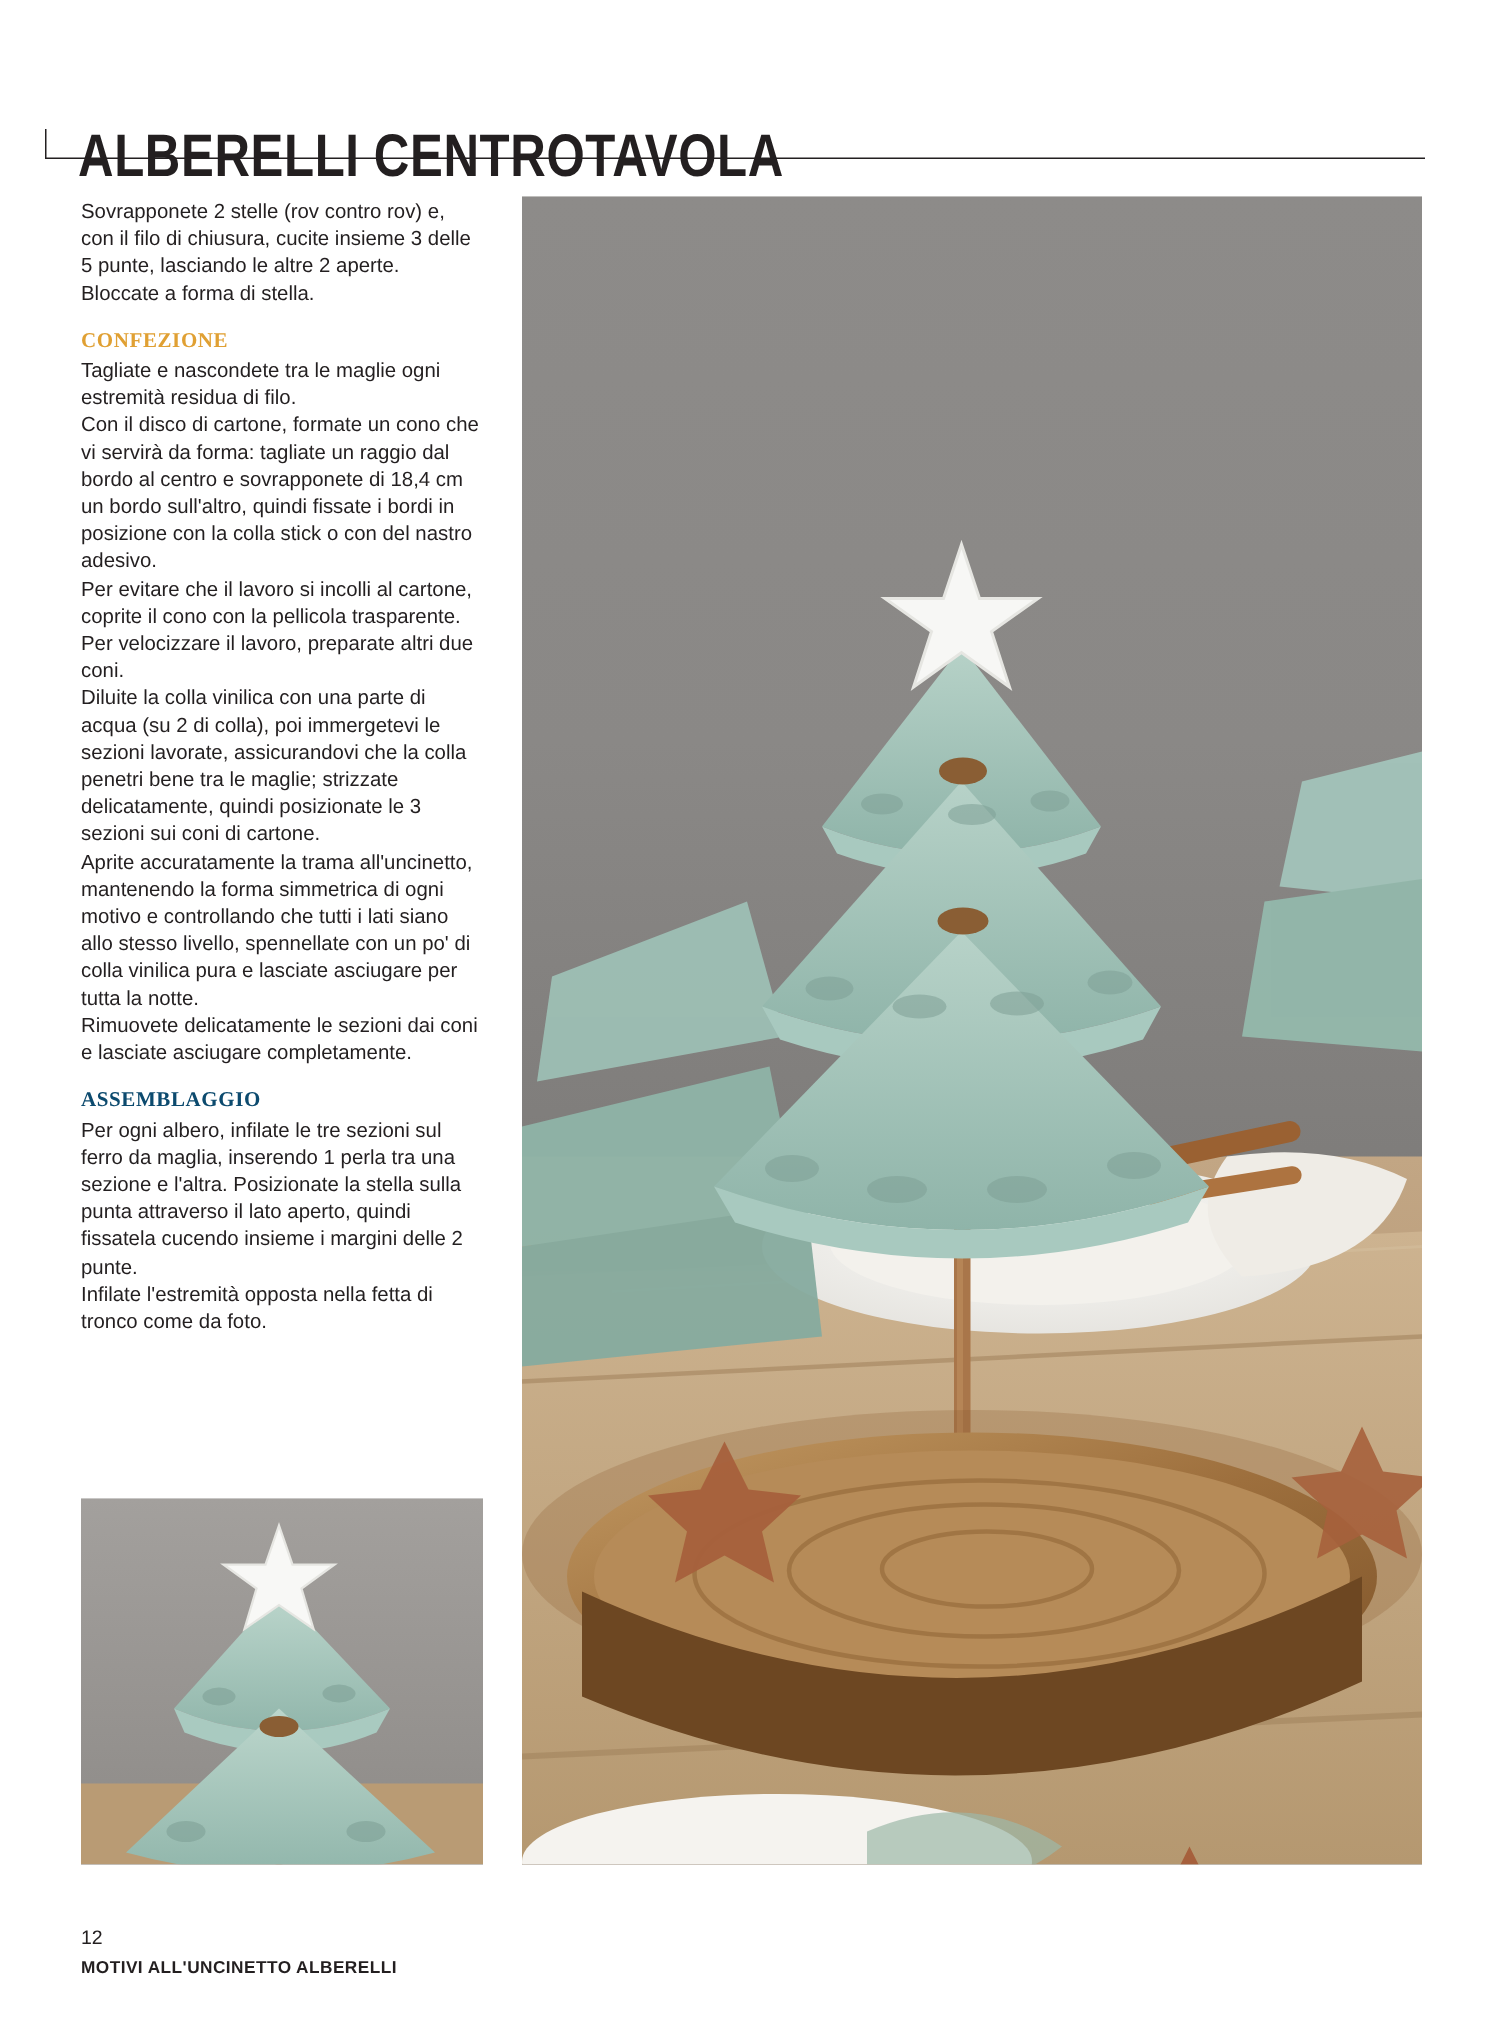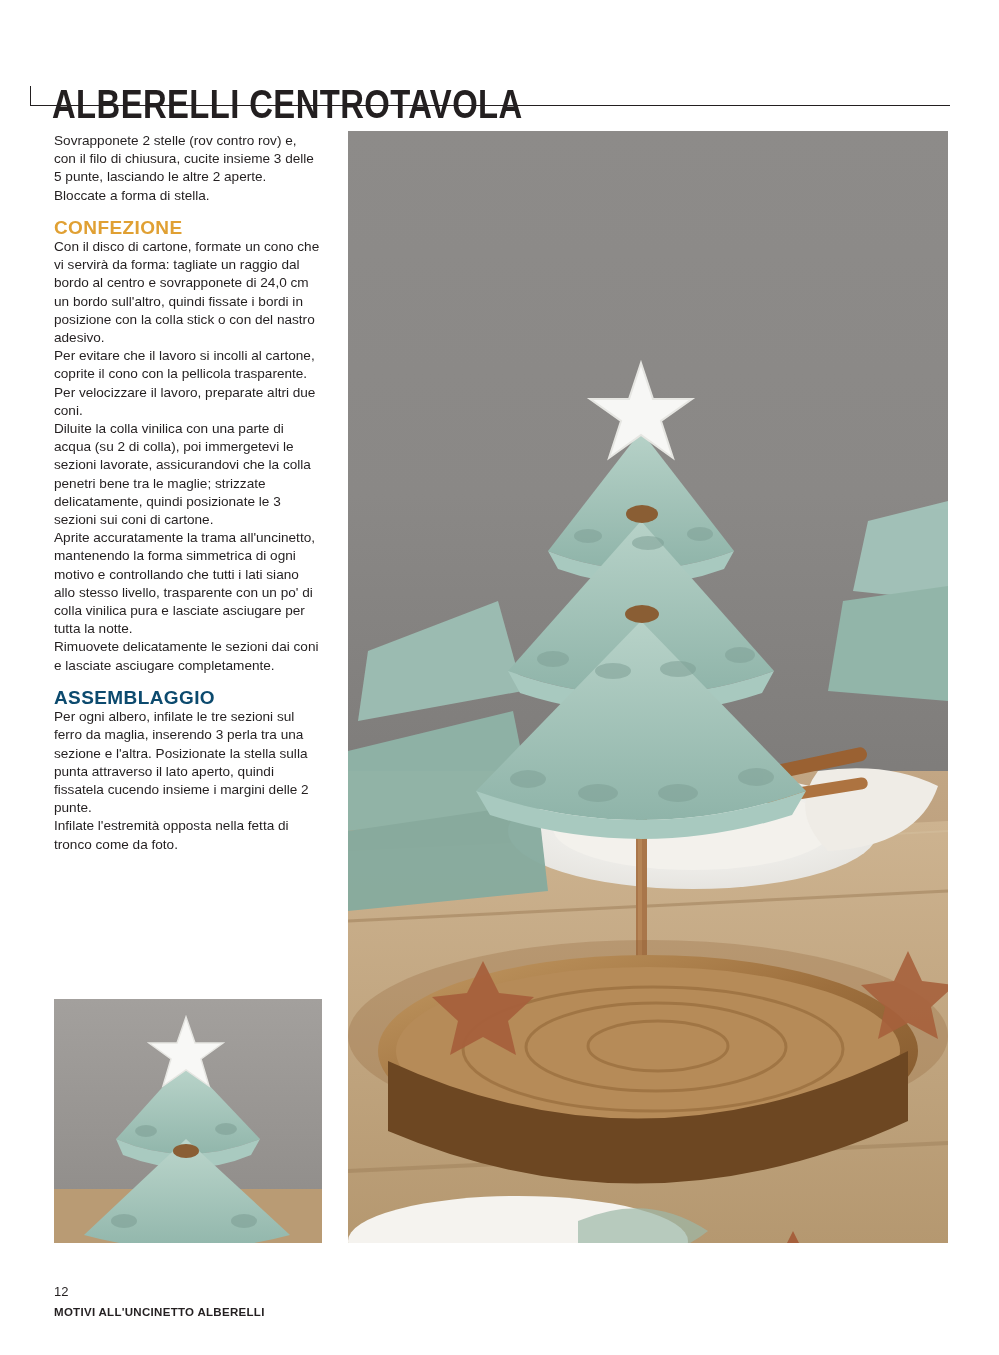--- a/index.html
+++ b/index.html
@@ -70,24 +70,25 @@
     color: #231f20;
   }
   .text-col p {
     margin: 0 0 0 0;
   }
   .para + .para {
     margin-top: 0px;
   }
   .sec-head {
     font-weight: bold;
-    font-size: 19px;
+    font-size: 14px;
     letter-spacing: 0.4px;
     margin-top: 14px;
     margin-bottom: 1px;
+    font-family: Liberation Serif, serif;
   }
   .sec-head.accent {
     color: #e0a033;
   }
   .sec-head.dark {
     color: #0c4a6e;
   }
 
   
   .main-photo {
@@ -145,28 +146,29 @@
     <h1 class="page-title">ALBERELLI CENTROTAVOLA</h1>
   </div>
   <div class="title-tick"></div>
   <div class="title-rule"></div>
 
   <div class="text-col">
 
     <p class="para">Sovrapponete 2 stelle (rov contro rov) e, con il filo di chiusura, cucite insieme 3 delle 5 punte, lasciando le altre 2 aperte. Bloccate a forma di stella.</p>
 
     <div class="sec-head accent" style="color: rgb(224, 160, 51);">CONFEZIONE</div>
-    <p class="para">Con il disco di cartone, formate un cono che vi servirà da forma: tagliate un raggio dal bordo al centro e sovrapponete di 24,0 cm un bordo sull'altro, quindi fissate i bordi in posizione con la colla stick o con del nastro adesivo.</p>
+    <p class="para">Tagliate e nascondete tra le maglie ogni estremità residua di filo.</p>
+    <p class="para">Con il disco di cartone, formate un cono che vi servirà da forma: tagliate un raggio dal bordo al centro e sovrapponete di 18,4 cm un bordo sull'altro, quindi fissate i bordi in posizione con la colla stick o con del nastro adesivo.</p>
     <p class="para">Per evitare che il lavoro si incolli al cartone, coprite il cono con la pellicola trasparente. Per velocizzare il lavoro, preparate altri due coni.</p>
     <p class="para">Diluite la colla vinilica con una parte di acqua (su 2 di colla), poi immergetevi le sezioni lavorate, assicurandovi che la colla penetri bene tra le maglie; strizzate delicatamente, quindi posizionate le 3 sezioni sui coni di cartone.</p>
-    <p class="para">Aprite accuratamente la trama all'uncinetto, mantenendo la forma simmetrica di ogni motivo e controllando che tutti i lati siano allo stesso livello, trasparente con un po' di colla vinilica pura e lasciate asciugare per tutta la notte.</p>
+    <p class="para">Aprite accuratamente la trama all'uncinetto, mantenendo la forma simmetrica di ogni motivo e controllando che tutti i lati siano allo stesso livello, spennellate con un po' di colla vinilica pura e lasciate asciugare per tutta la notte.</p>
     <p class="para">Rimuovete delicatamente le sezioni dai coni e lasciate asciugare completamente.</p>
 
     <div class="sec-head dark">ASSEMBLAGGIO</div>
-    <p class="para">Per ogni albero, infilate le tre sezioni sul ferro da maglia, inserendo 3 perla tra una sezione e l'altra. Posizionate la stella sulla punta attraverso il lato aperto, quindi fissatela cucendo insieme i margini delle 2 punte.</p>
+    <p class="para">Per ogni albero, infilate le tre sezioni sul ferro da maglia, inserendo 1 perla tra una sezione e l'altra. Posizionate la stella sulla punta attraverso il lato aperto, quindi fissatela cucendo insieme i margini delle 2 punte.</p>
     <p class="para">Infilate l'estremità opposta nella fetta di tronco come da foto.</p>
   </div>
 
   <div class="main-photo">
     <svg class="photo-svg" viewBox="0 0 600 1112" preserveAspectRatio="xMidYMid slice">
       <defs>
         <linearGradient id="wallg" x1="0" y1="0" x2="0" y2="1">
           <stop offset="0" stop-color="#8d8b89"></stop>
           <stop offset="0.55" stop-color="#8a8886"></stop>
           <stop offset="1" stop-color="#7e7c7a"></stop>

